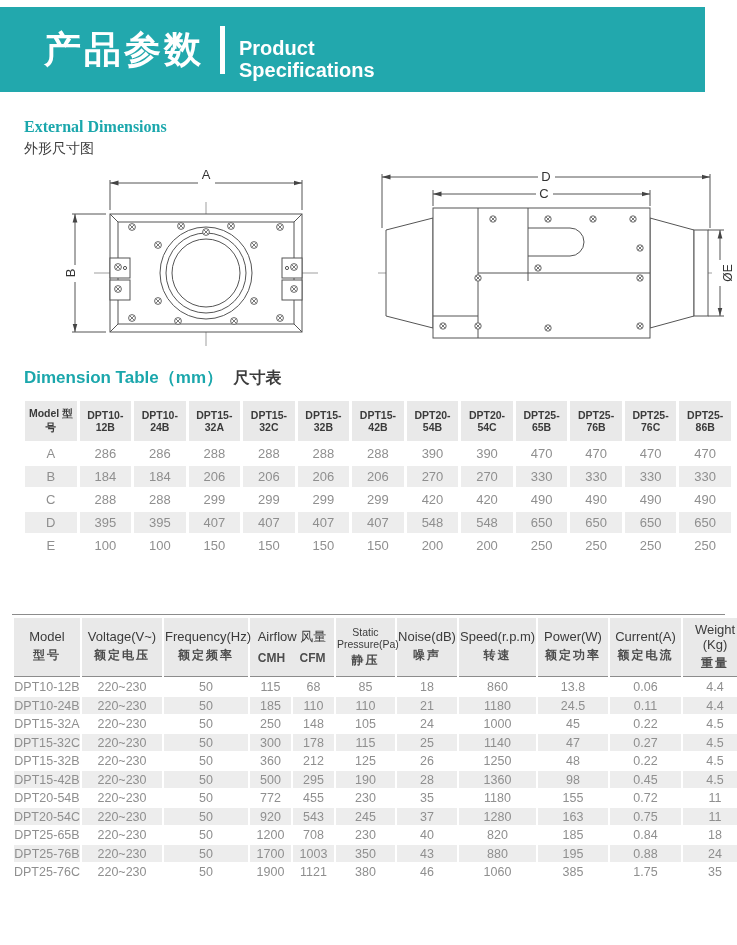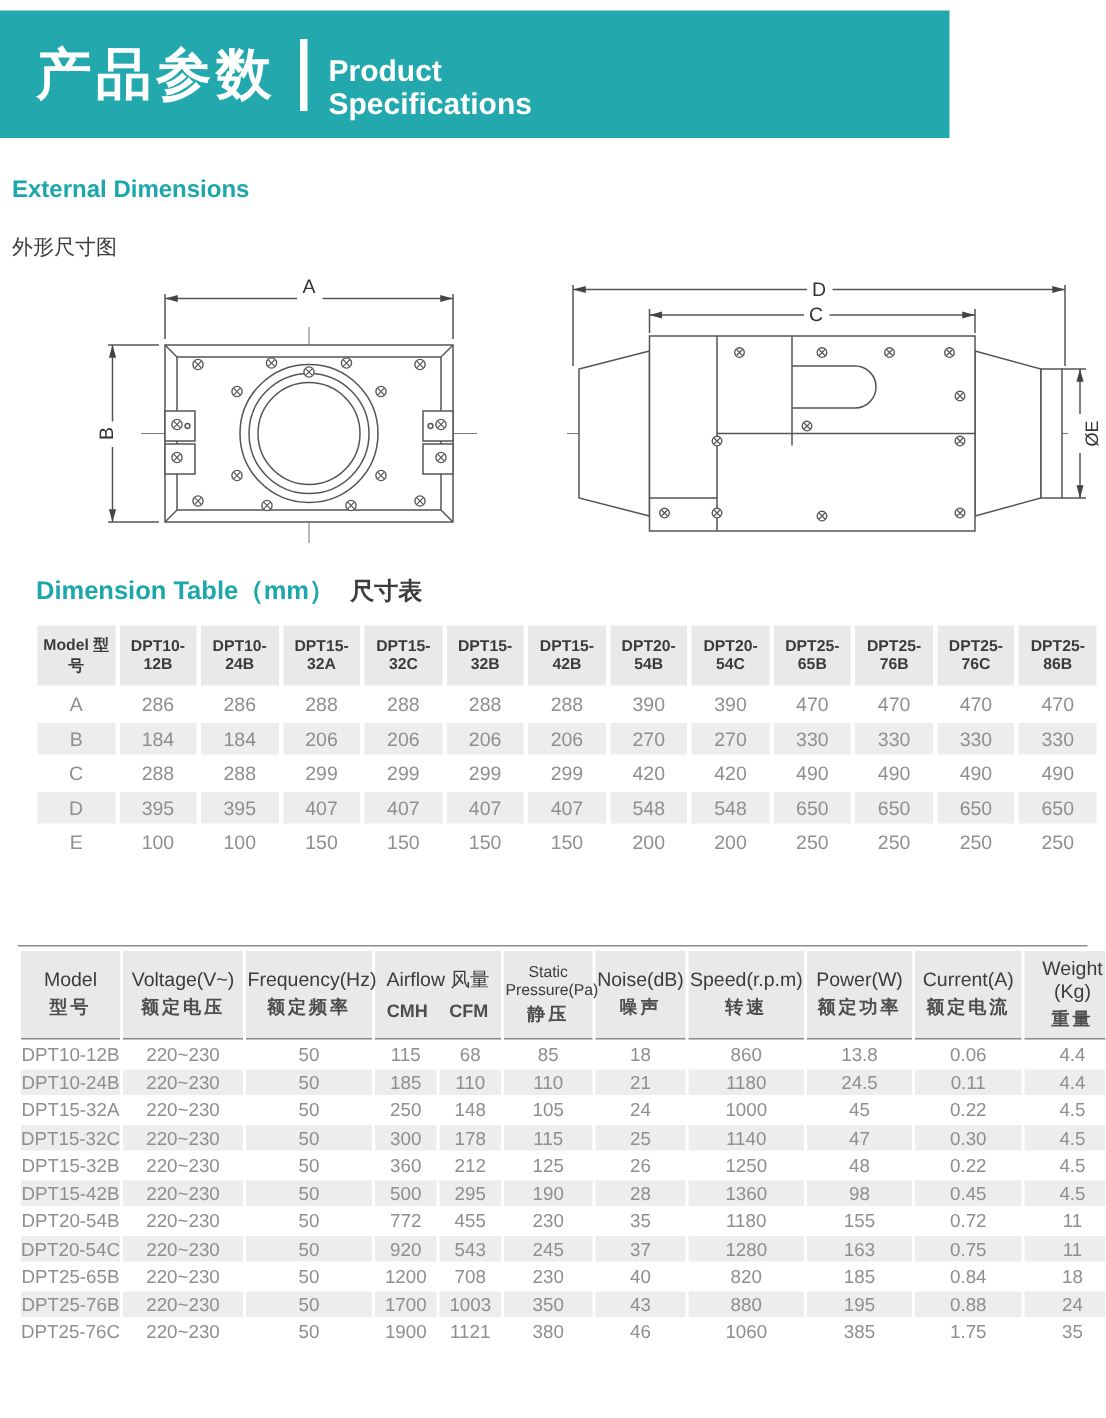--- a/index.html
+++ b/index.html
@@ -1,30 +1,30 @@
 <!DOCTYPE html>
 <html><head>
 <meta charset="utf-8">
 <style>
   * { margin:0; padding:0; box-sizing:border-box; }
   html,body { background:#fff; }
   body { font-family:"Liberation Sans", sans-serif; }
   .page { position:relative; width:737px; height:945px; background:#fff; overflow:hidden; margin:0 auto; }
 
   
-  .band { width:633px; height:85px; background:#22a8ad; display:flex; align-items:center; padding-left:24px; }
+  .band { width:705px; height:85px; background:#22a8ad; display:flex; align-items:center; padding-left:44px; }
   .band.first { margin-top:7px; }
   .band-cn { color:#fff; font-size:37px; font-weight:800; letter-spacing:3px; }
   .band-divider { width:5px; height:48px; background:#fff; margin:0 14px 0 16px; }
   .band-en { color:#fff; font-size:20px; font-weight:700; line-height:1.1;margin-top:19px; }
 
   
-  .sect { padding-left:8px; }
+  .sect { padding-left:24px;font-family:Liberation Serif, serif; }
   .title-en { color:#1ba7ac; font-size:16px; font-weight:700; margin-top:26px; }
-  .title-cn { color:#3c3c3c; font-size:14px; margin-top:20px; }
+  .title-cn { color:#3c3c3c; font-size:14px; margin-top:4px; }
   .dim-title { padding-left:24px; margin-top:10px; }
   .dim-title .en { color:#1ba7ac; font-size:17px; font-weight:700; }
   .dim-title .cn { color:#3c3c3c; font-size:16px; font-weight:700; margin-left:6px; }
 
   
   .drawings { display:flex; margin-top:8px; padding:0 4px 0 48px; gap:10px; }
   .drawings svg { display:block; }
 
   
   table { border-collapse:separate; }
@@ -406,21 +406,21 @@
           <tr class="shade">
             <td>DPT15-32C</td>
             <td>220~230</td>
             <td>50</td>
             <td>300</td>
             <td>178</td>
             <td>115</td>
             <td>25</td>
             <td>1140</td>
             <td>47</td>
-            <td>0.30</td>
+            <td>0.27</td>
             <td>4.5</td>
           </tr>
           <tr>
             <td>DPT15-32B</td>
             <td>220~230</td>
             <td>50</td>
             <td>360</td>
             <td>212</td>
             <td>125</td>
             <td>26</td>

